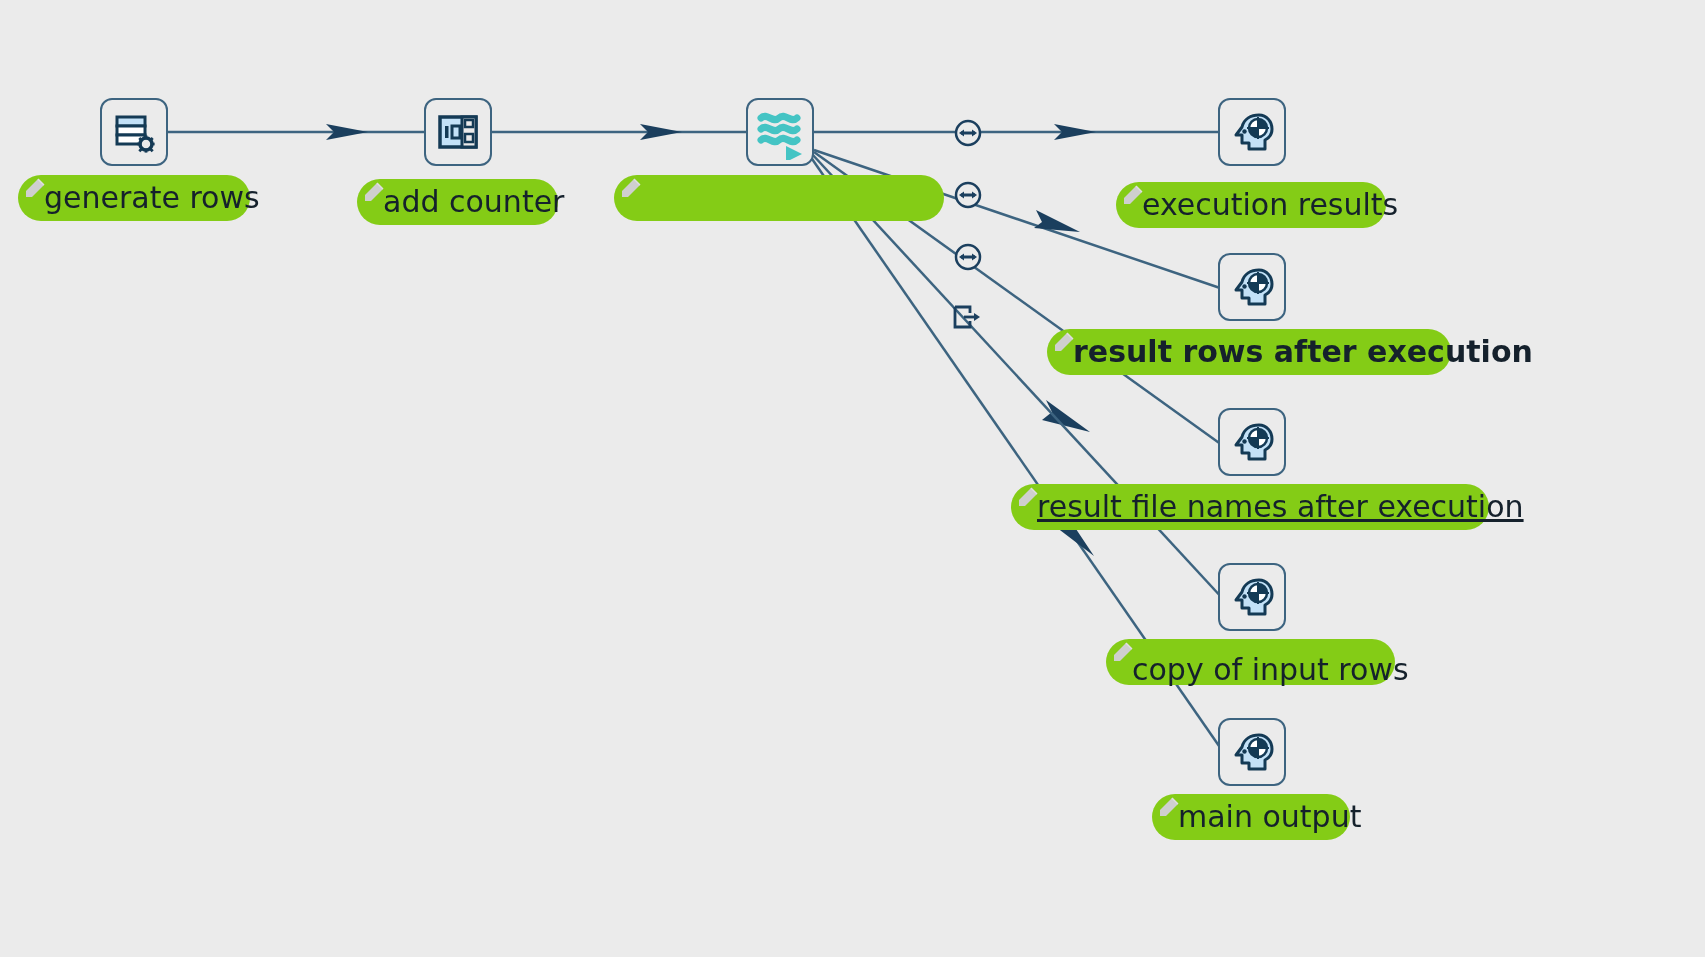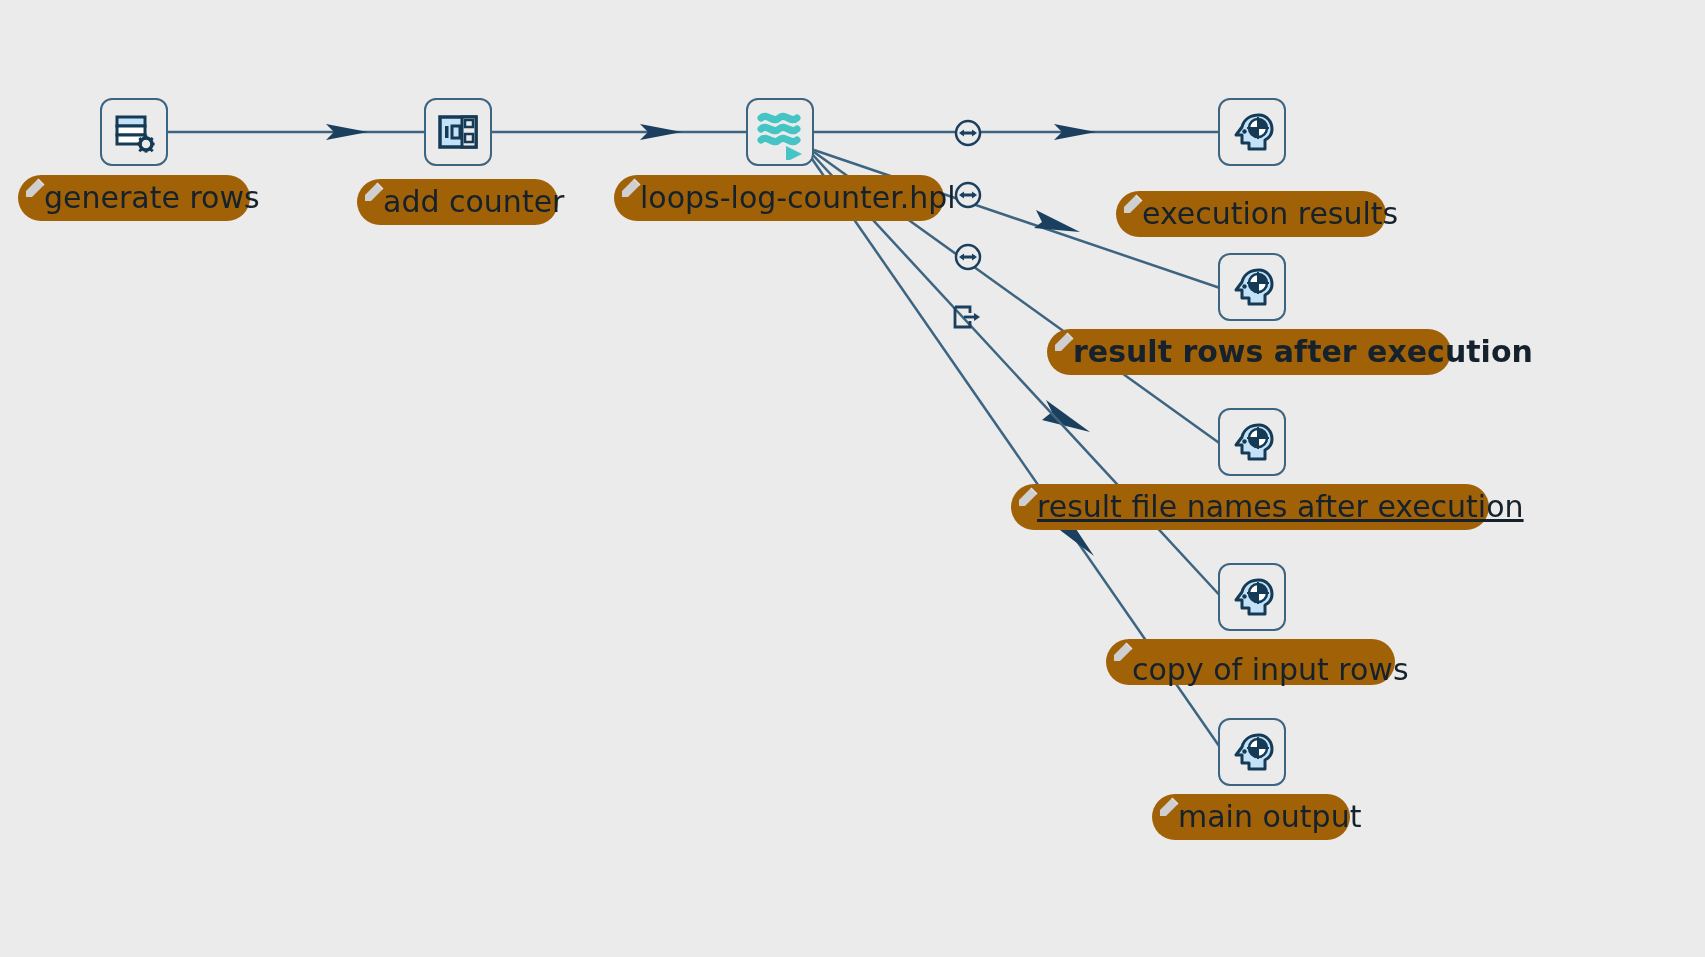--- a/index.html
+++ b/index.html
@@ -39,21 +39,21 @@
     display: flex;
     align-items: center;
     justify-content: center;
   }
   .node svg { display: block; }
 
   .label {
     position: absolute;
     height: 46px;
     box-sizing: border-box;
-    background: #a16207;
+    background: #84cc16;
     border-radius: 23px;
     display: flex;
     align-items: center;
     padding: 0 22px 0 26px;
     font-size: 30px;
     color: #15212c;
     white-space: nowrap;
     line-height: 1;
   }
   .label .pencil {
@@ -278,24 +278,23 @@
       <path d="M14,2 L20,8" stroke="#e0e0e0" stroke-width="1.5"></path>
     </svg>
     <span>add counter</span>
   </div>
 
   <div class="label" style="left:614px; top:175px; width:330px;">
     <svg class="pencil" viewBox="0 0 22 22">
       <path d="M2,20 L2,14 L14,2 L20,8 L8,20 Z" fill="#cfcfcf"></path>
       <path d="M14,2 L20,8" stroke="#e0e0e0" stroke-width="1.5"></path>
     </svg>
-    <span>loops-log-counter.hpl</span>
-  </div>
-
-  <div class="label" style="left:1116px; top:191px; width:270px;">
+  </div>
+
+  <div class="label" style="left:1116px; top:182px; width:270px;">
     <svg class="pencil" viewBox="0 0 22 22">
       <path d="M2,20 L2,14 L14,2 L20,8 L8,20 Z" fill="#cfcfcf"></path>
       <path d="M14,2 L20,8" stroke="#e0e0e0" stroke-width="1.5"></path>
     </svg>
     <span>execution results</span>
   </div>
 
   <div class="label" style="left:1047px; top:329px; width:404px;font-weight:bold;">
     <svg class="pencil" viewBox="0 0 22 22">
       <path d="M2,20 L2,14 L14,2 L20,8 L8,20 Z" fill="#cfcfcf"></path>

